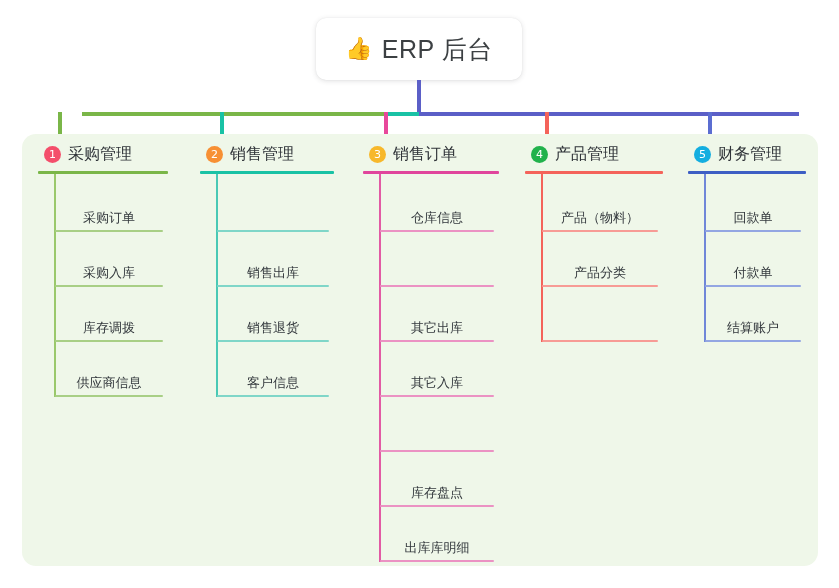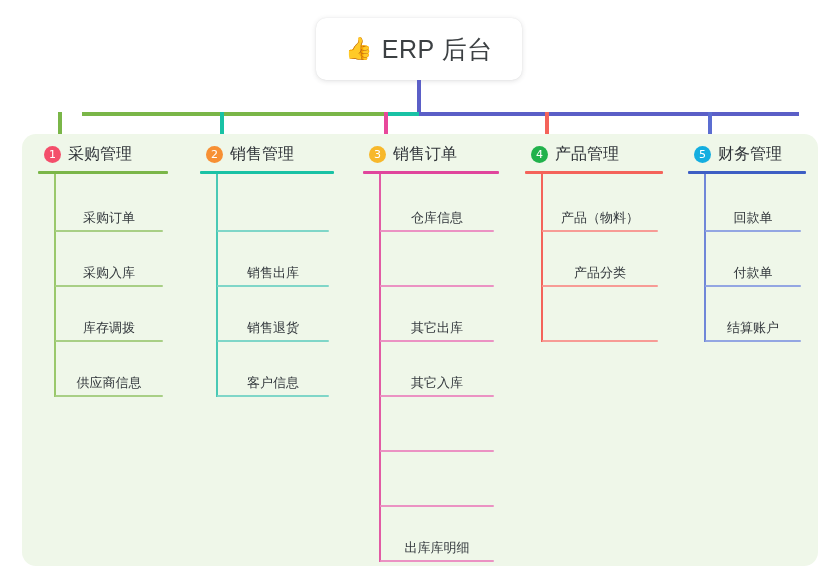--- a/index.html
+++ b/index.html
@@ -220,20 +220,21 @@
             <div class="leaf-rule" style="background: rgb(235, 146, 195);"></div>
           </div>
           <div class="leaf" style="left: 17px; width: 114px; top: 225px; padding-left: 44px;">
             <div class="leaf-label">其它入库</div>
             <div class="leaf-rule" style="background: rgb(235, 146, 195);"></div>
           </div>
           <div class="leaf" style="left: 17px; width: 114px; top: 280px;">
             <div class="leaf-rule" style="background: rgb(235, 146, 195);"></div>
           </div>
           <div class="leaf" style="left: 17px; width: 114px; top: 335px;">
+            <div class="leaf-label">库存盘点</div>
             <div class="leaf-rule" style="background: rgb(235, 146, 195);"></div>
           </div>
           <div class="leaf" style="left: 17px; width: 114px; top: 390px;">
             <div class="leaf-label">出库库明细</div>
             <div class="leaf-rule" style="background: rgb(235, 146, 195);"></div>
           </div>
         </div>
         <div class="column" style="left: 503px; width: 138px;">
           <div class="col-header" style="left: 6px;">
             <span class="badge" style="background: rgb(34, 178, 76);">4</span>

